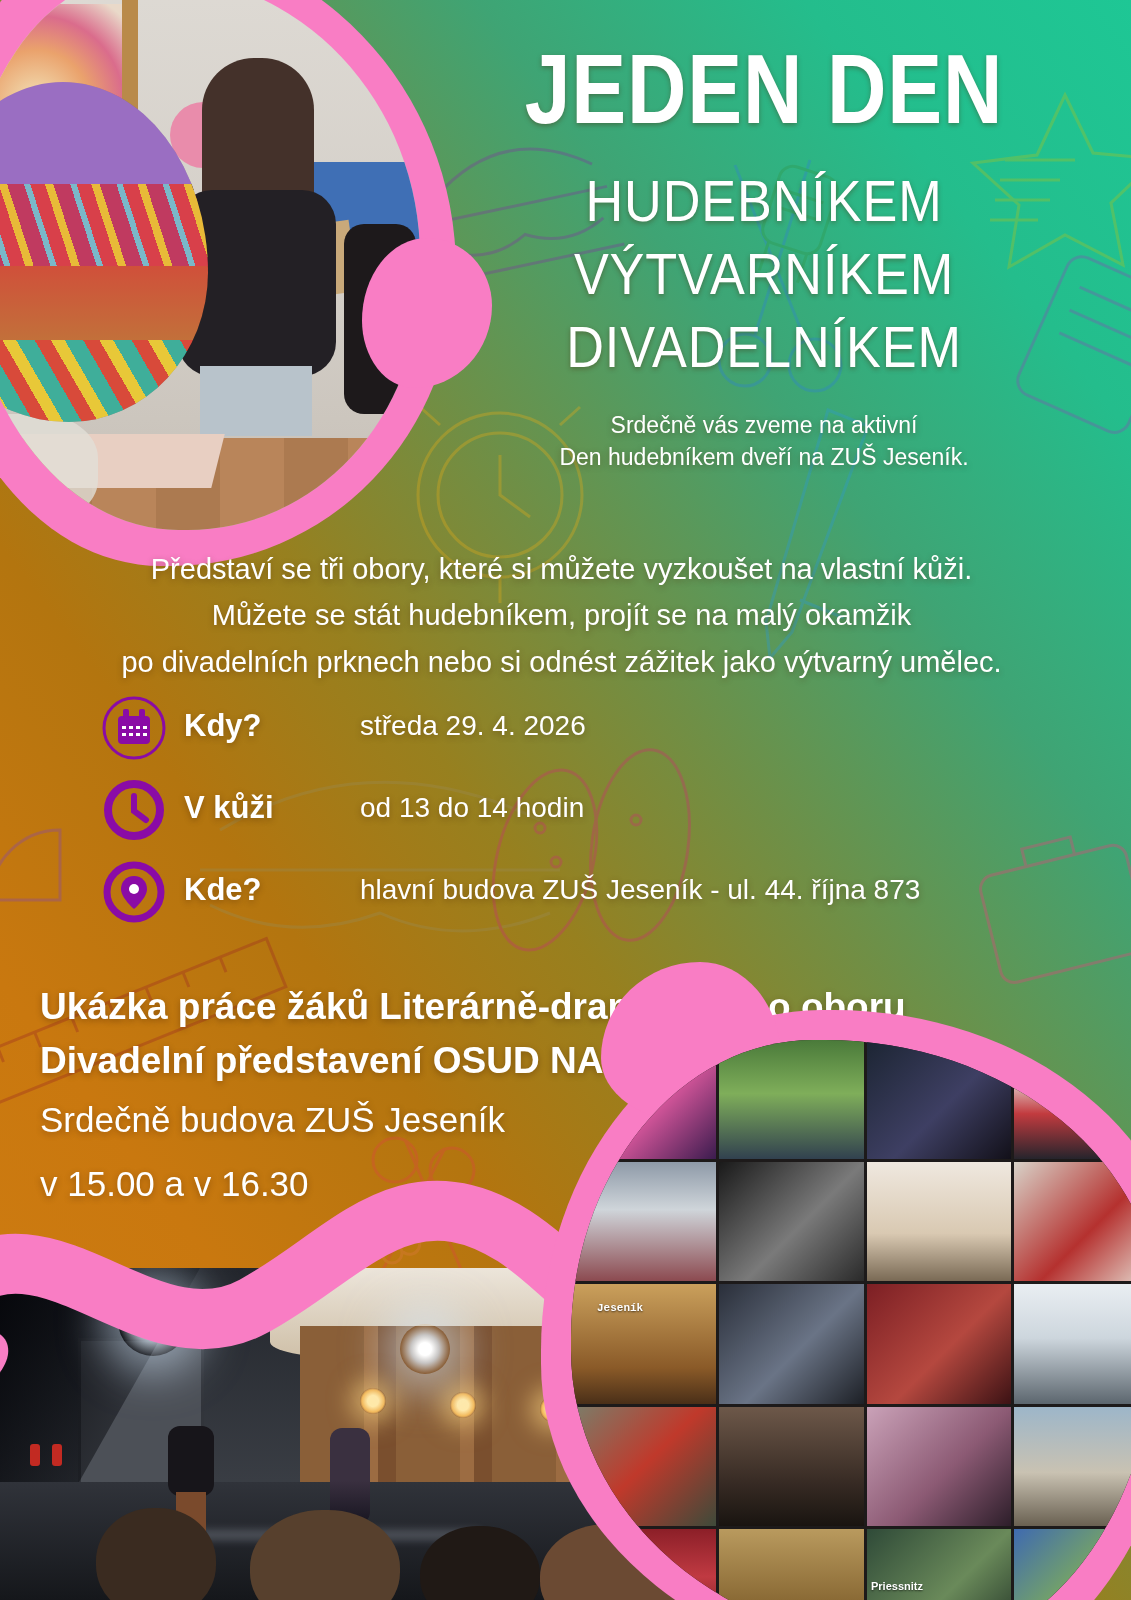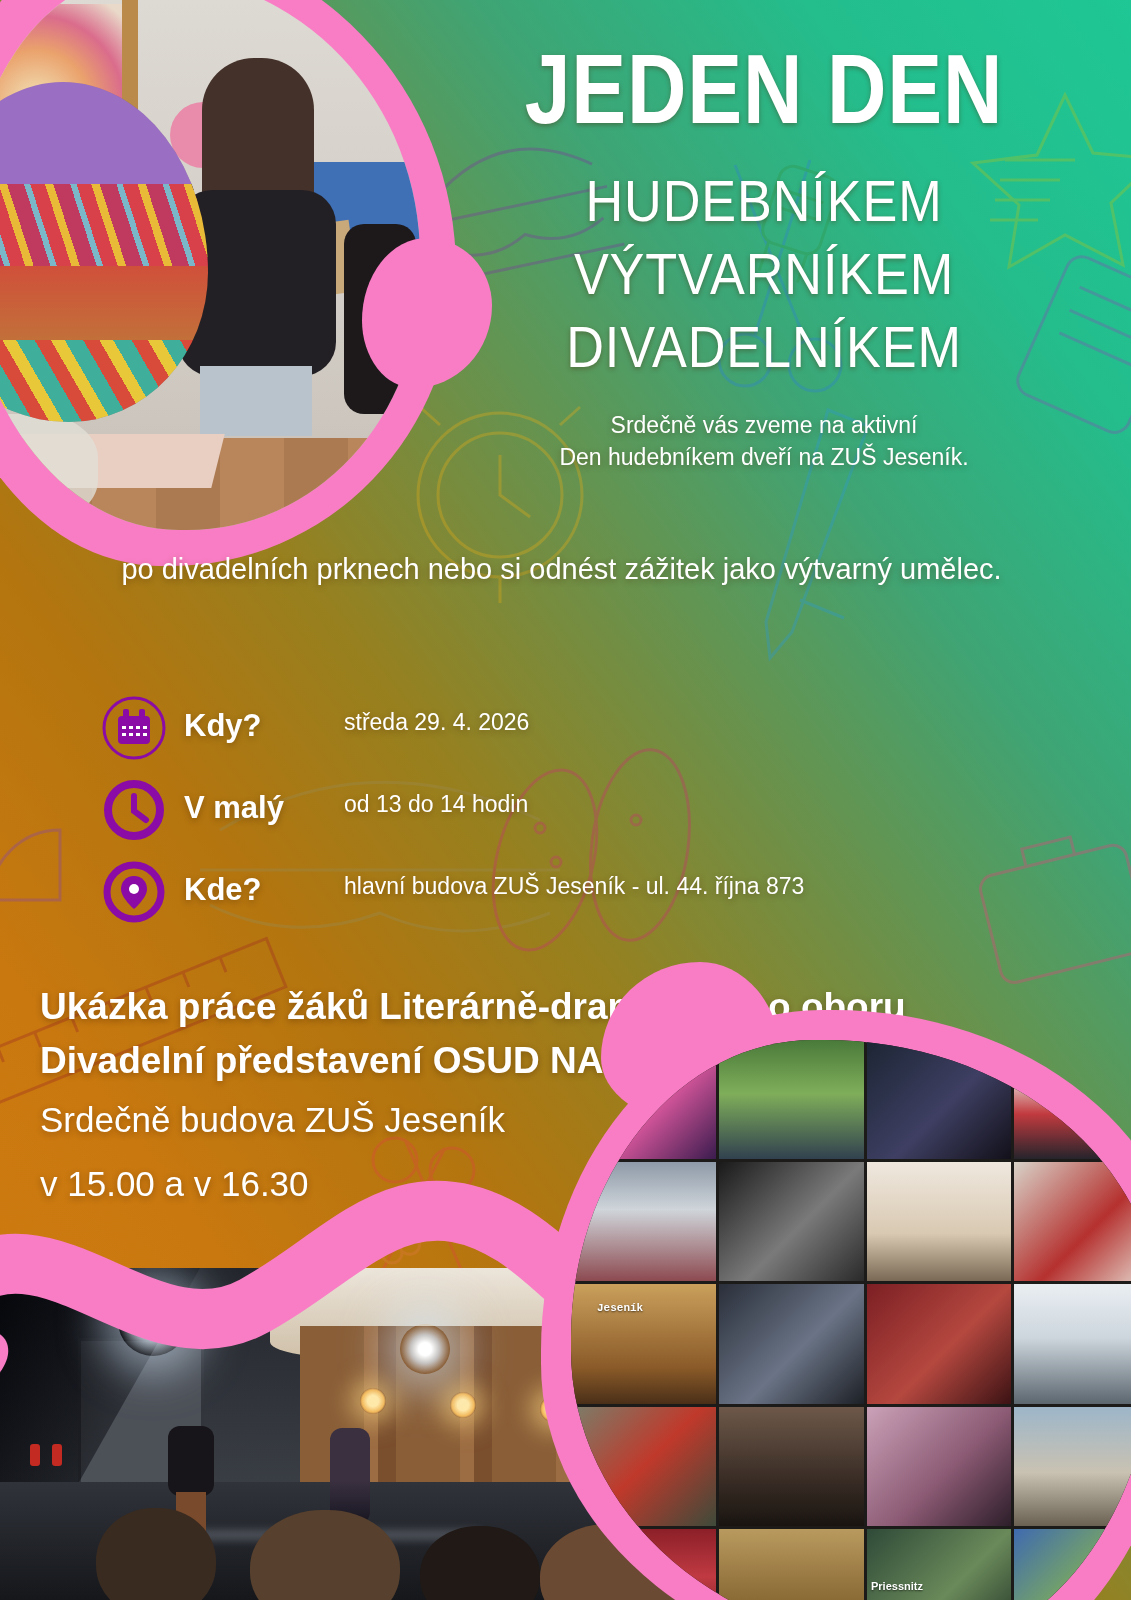--- a/index.html
+++ b/index.html
@@ -44,21 +44,21 @@
   .title{font-size:98px;line-height:1.02;font-weight:700;letter-spacing:1px;transform:scaleX(.84);transform-origin:50% 50%;}
   .subs{margin-top:24px;}
   .sub-line{font-size:58px;line-height:1.26;font-weight:400;letter-spacing:1px;transform:scaleX(.9);transform-origin:50% 50%;}
   .invite{margin-top:26px;font-size:23px;line-height:1.4;font-weight:400;}
   .intro{position:absolute;left:0;right:8px;top:546px;text-align:center;font-size:29px;line-height:1.6;}
   
   .info{position:absolute;left:102px;top:696px;width:960px;}
   .info-row{display:flex;align-items:flex-start;margin-bottom:18px;}
   .icon-wrap{width:64px;height:64px;margin-right:18px;flex:0 0 auto;}
   .info-label{width:160px;font-weight:700;font-size:31px;padding-top:12px;}
-  .info-value{font-size:23px;line-height:1.45;padding-top:10px;}
+  .info-value{font-size:28px;line-height:1.45;padding-top:10px;margin-left:16px;}
   
   .showcase{position:absolute;left:40px;top:980px;font-size:37px;font-weight:700;line-height:1.46;}
   .details{position:absolute;left:40px;top:1100px;font-size:35px;font-weight:400;}
   .details div{margin-bottom:24px;}
   
   .photo-theatre{position:absolute;left:0;top:1268px;width:700px;height:332px;overflow:hidden;background:#1b1d22;}
   .th-wall{position:absolute;left:0;top:0;width:310px;height:250px;background:linear-gradient(180deg,#23262c,#3d4148);}
   .th-door{position:absolute;left:78px;top:70px;width:120px;height:170px;background:#4c5057;border:3px solid #32353b;}
   .th-drape{position:absolute;left:0;top:0;width:200px;height:230px;
     background:linear-gradient(115deg,rgba(4,5,9,.95),rgba(18,22,28,.15));clip-path:polygon(0 0,100% 0,35% 100%,0 100%);}
@@ -225,20 +225,22 @@
       <div class="sub-line shadowed">VÝTVARNÍKEM</div>
       <div class="sub-line shadowed">DIVADELNÍKEM</div>
     </div>
     <div class="invite shadowed">
       <div>Srdečně vás zveme na aktivní</div>
       <div>Den hudebníkem dveří na ZUŠ Jeseník.</div>
     </div>
   </div>
 
   <div class="intro shadowed">
+    <div>Představí se tři obory, které si můžete vyzkoušet na vlastní kůži.</div>
+    <div>Můžete se stát hudebníkem, projít se na malý okamžik</div>
     <div>po divadelních prknech nebo si odnést zážitek jako výtvarný umělec.</div>
   </div>
 
   <div class="info">
     <div class="info-row">
       <span class="icon-wrap">
         <svg viewBox="0 0 64 64" width="64" height="64">
           <circle cx="32" cy="32" r="30" fill="none" stroke="#8a0ba6" stroke-width="3"></circle>
           <rect x="16" y="20" width="32" height="28" rx="4" fill="#8a0ba6"></rect>
           <rect x="21" y="13" width="6" height="9" rx="2" fill="#8a0ba6"></rect>
@@ -258,21 +260,21 @@
       <span class="info-label shadowed">Kdy?</span>
       <span class="info-value shadowed">středa 29. 4. 2026</span>
     </div>
     <div class="info-row">
       <span class="icon-wrap">
         <svg viewBox="0 0 64 64" width="64" height="64">
           <circle cx="32" cy="32" r="26" fill="none" stroke="#8a0ba6" stroke-width="8"></circle>
           <path d="M32 18 V33 L44 42" stroke="#8a0ba6" stroke-width="6" fill="none" stroke-linecap="round"></path>
         </svg>
       </span>
-      <span class="info-label shadowed">V malý</span>
+      <span class="info-label shadowed">V kůži</span>
       <span class="info-value shadowed">od 13 do 14 hodin</span>
     </div>
     <div class="info-row">
       <span class="icon-wrap">
         <svg viewBox="0 0 64 64" width="64" height="64">
           <circle cx="32" cy="32" r="27" fill="none" stroke="#8a0ba6" stroke-width="7"></circle>
           <path d="M32 16 c-8 0 -13 6 -13 13 c0 9 13 20 13 20 s13 -11 13 -20 c0 -7 -5 -13 -13 -13 z" fill="#8a0ba6"></path>
           <circle cx="32" cy="29" r="5" fill="#fff"></circle>
         </svg>
       </span>

